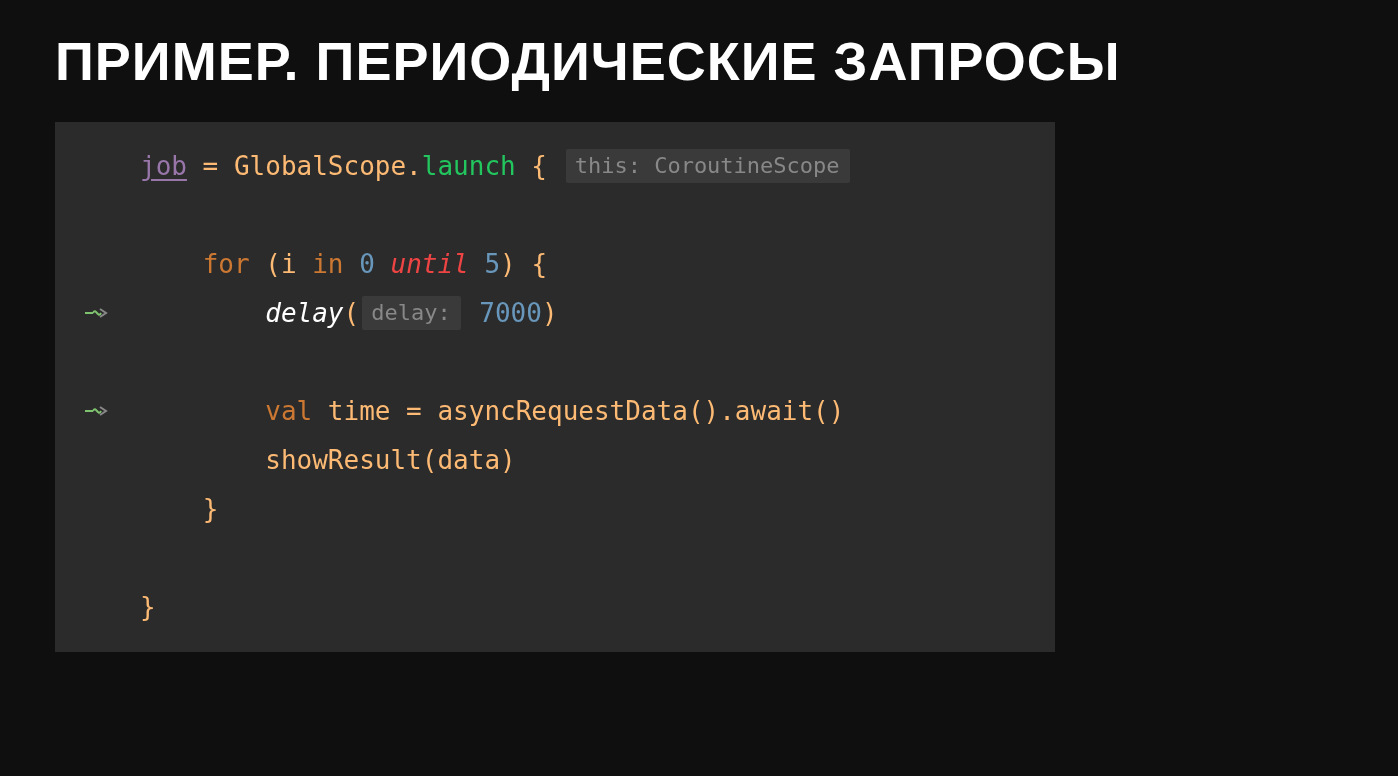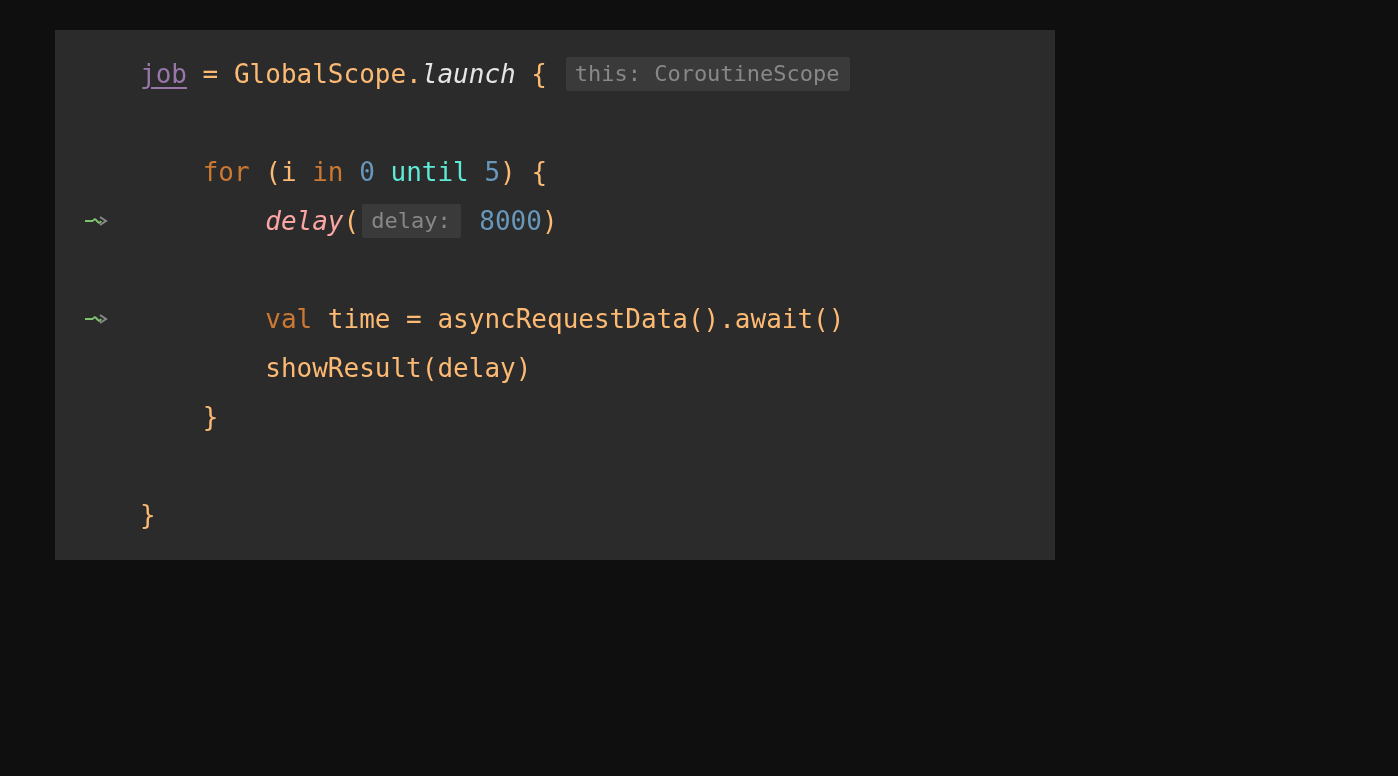--- a/index.html
+++ b/index.html
@@ -45,41 +45,42 @@
   .gutter-icon svg { display: block; }
   .code {
     flex: 1;
     padding: 20px 0;
     color: #a9b7c6;
     white-space: pre;
   }
   .tk-field { color: #9876aa; text-decoration: underline; text-underline-offset: 4px; }
   .tk-default { color: #fdba74; }
   .tk-keyword { color: #cc7832; margin-top: 48px; }
-  .tk-func { color: #e5e5e5; font-style: italic; }
-  .tk-funcital { color: #fca5a5; font-style: italic; }
+  .tk-func { color: #22c55e; }
+  .tk-funcital { color: #ffffff; font-style: italic; }
   .tk-num { color: #6897bb; }
-  .tk-until { color: #5eead4; }
+  .tk-until { color: #ef4444; font-style: italic; }
   .hint {
     background: #3a3a3a;
     color: #888888;
     font-size: 22px;
     padding: 2px 10px 2px 9px;
     border-radius: 2px;
     font-style: normal;
     margin: 0 3px;
     display: inline-block;
     line-height: 30px;
     vertical-align: 2px;
   }
 </style>
 </head>
 <body>
 
 <div class="slide">
+  <h1 class="title">ПРИМЕР. ПЕРИОДИЧЕСКИЕ ЗАПРОСЫ</h1>
 
   <div class="editor">
     <div class="gutter">
       <div class="gutter-icon" style="top:180px;">
         <svg width="28" height="22" viewBox="0 0 28 22">
           <path d="M2 11 L10 11" stroke="#7ec16e" stroke-width="2" fill="none"></path>
           <path d="M10 11 C 13 5, 15 17, 18 11" stroke="#7ec16e" stroke-width="2" fill="none"></path>
           <path d="M17 7 L23 11 L17 15" stroke="#888" stroke-width="2" fill="none"></path>
         </svg>
       </div>
@@ -88,21 +89,21 @@
           <path d="M2 11 L10 11" stroke="#7ec16e" stroke-width="2" fill="none"></path>
           <path d="M10 11 C 13 5, 15 17, 18 11" stroke="#7ec16e" stroke-width="2" fill="none"></path>
           <path d="M17 7 L23 11 L17 15" stroke="#888" stroke-width="2" fill="none"></path>
         </svg>
       </div>
     </div>
 
     <div class="code"><span><span class="tk-field">job</span><span class="tk-default"> = GlobalScope.</span><span class="tk-func">launch</span><span class="tk-default"> { </span><span class="hint">this: CoroutineScope</span></span>
 <span> </span>
 <span>    <span class="tk-keyword">for</span><span class="tk-default"> (i </span><span class="tk-keyword">in</span><span> </span><span class="tk-num">0</span><span> </span><span class="tk-until">until</span><span> </span><span class="tk-num">5</span><span class="tk-default">) {</span></span>
-<span>        <span class="tk-funcital">delay</span><span class="tk-default">(</span><span class="hint">delay:</span><span> </span><span class="tk-num">8000</span><span class="tk-default">)</span></span>
+<span>        <span class="tk-funcital">delay</span><span class="tk-default">(</span><span class="hint">delay:</span><span> </span><span class="tk-num">7000</span><span class="tk-default">)</span></span>
 <span> </span>
 <span>        <span class="tk-keyword">val</span><span class="tk-default"> time = asyncRequestData().await()</span></span>
-<span>        <span class="tk-default">showResult(delay)</span></span>
+<span>        <span class="tk-default">showResult(data)</span></span>
 <span>    <span class="tk-default">}</span></span>
 <span> </span>
 <span><span class="tk-default">}</span></span></div>
   </div>
 </div>
 
 </body></html>

